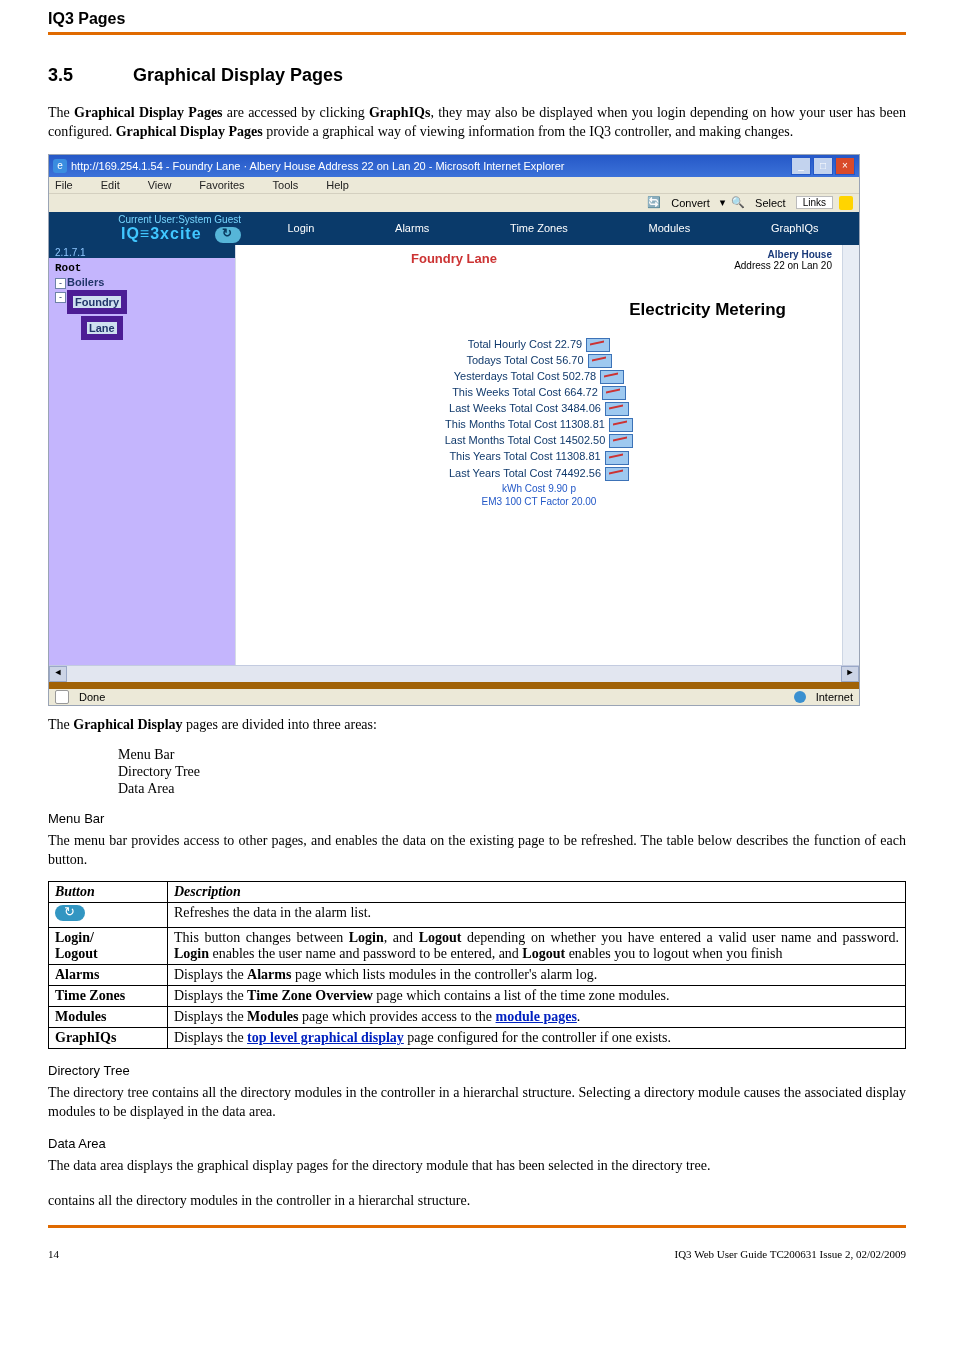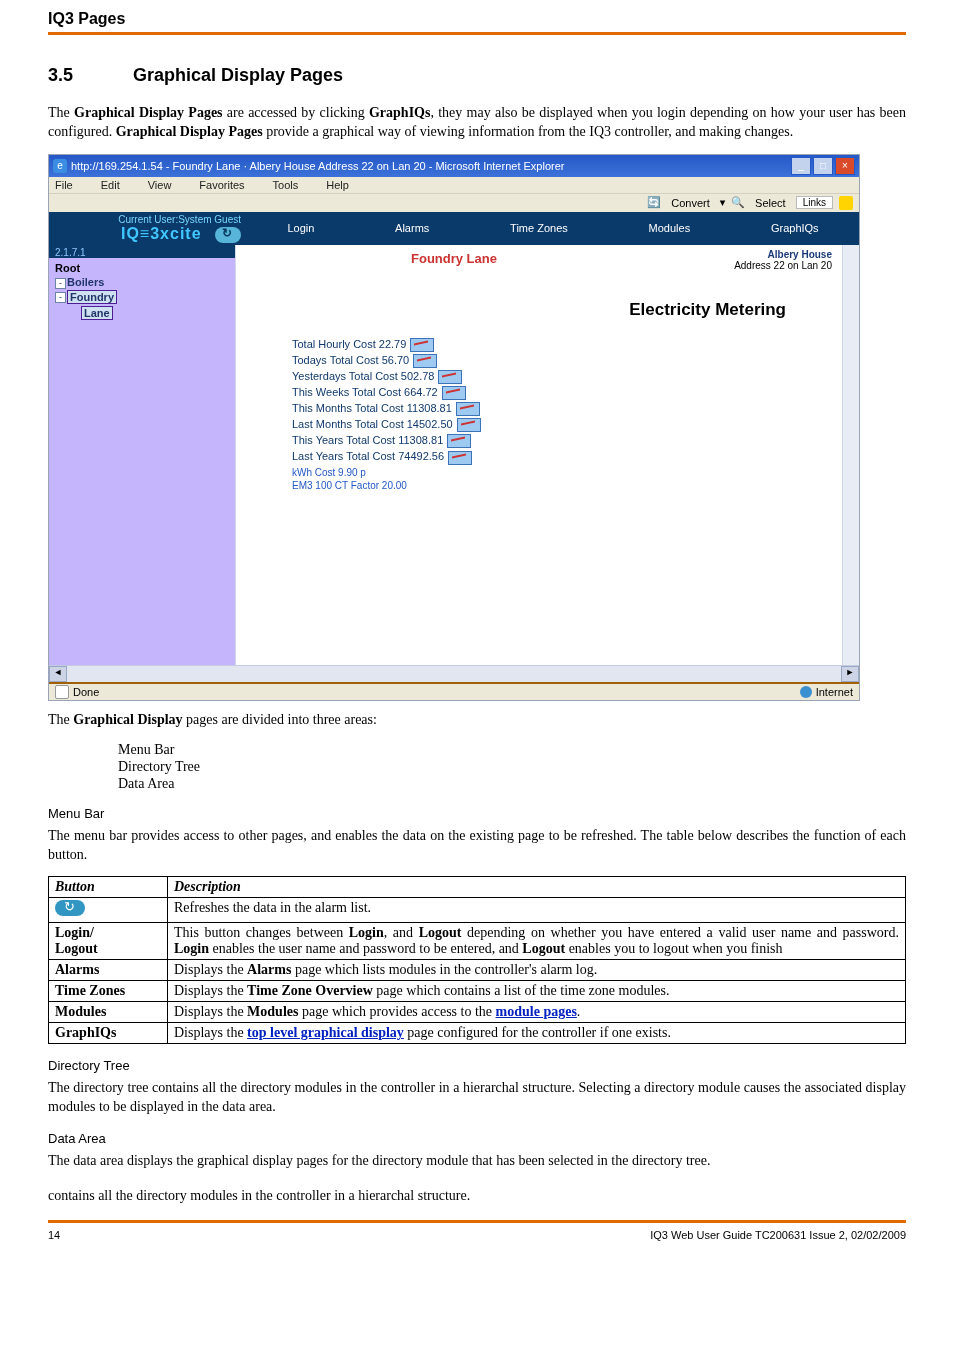--- a/index.html
+++ b/index.html
@@ -93,57 +93,57 @@
   .nav-links { flex:1; display:flex; justify-content:space-around; padding: 10px 0; }
   .nav-links a { color:#fff; font-size:11px; text-decoration:none; }
   .sidebar {
     width: 186px; background:#c4b5fd; border-right:1px solid #d5dbe6;
     font-size:11px;
   }
   .subheader {
     background:#0a3a6a; color:#8fc7ff; font-size:10px; padding:2px 6px 0 6px;
   }
   .tree { padding: 4px 0 0 6px; color:#21356a; }
-  .tree .root { font-weight:bold; color:#000; }
+  .tree .root { font-weight:bold; color:#000;font-family:Liberation Mono, monospace; }
   .tree .item { padding-left: 12px; position:relative; margin-top:2px;}
   .tree .minus { position:absolute; left:0; top:2px; width:9px; height:9px; border:1px solid #6e82a8; background:#fff; font-size:9px; line-height:8px; text-align:center; }
-  .tree .foundry { background:#cfe0f0; border:1px solid #4c1d95; display:inline-block; padding:0 2px; font-weight:bold; }
+  .tree .foundry { background:#cfe0f0; border:6px solid #4c1d95; display:inline-block; padding:0 2px; font-weight:bold; }
   .content-wrap { flex:1; display:flex; flex-direction:column; }
   .location-row { display:flex; }
   .location-title { flex:1; text-align:center; color:#c33; font-weight:bold; font-size:13px; padding:6px 0; }
   .location-side { width:160px; text-align:right; padding:4px 10px 0 0; font-size:10px; line-height:1.1; }
   .location-side b { color:#1a3a7a; font-weight:bold; }
   .panel {
     margin: 18px 40px 0 40px;
     background:#ffffff;
     padding: 10px 16px 30px 16px;
   }
   .panel h3 {
     font-family: Arial, Helvetica, sans-serif;
     font-weight:bold; font-size:17px; text-align:right; margin:0 0 18px 0;
   }
-  .metric-list { text-align:left; }
+  .metric-list { text-align:center; }
   .metric { font-size:11px; color:#113a6c; margin:0 0 2px 0;}
   .chart-icon {
     display:inline-block; width:22px; height:12px;
     background:#9ec9f0; border:1px solid #3c72b7;
     vertical-align:middle; margin-left:4px; position:relative;
   }
   .chart-icon::after{
     content:""; position:absolute; left:3px; top:3px; width:14px; height:5px;
     border-top:2px solid #c33;
     transform: skewY(-12deg);
   }
   .small-blue { color:#2358c7; font-size:10px; }
   .scroll-indicator {
     width:16px; background:#e8edf5; border-left:1px solid #cdd6e4;
   }
   .statusbar {
-    background:#ece9d8; border-top:2px solid #a16207;
-    display:flex; align-items:center; padding:1px 6px; font-size:11px;
+    background:#ece9d8; border-top:7px solid #a16207;
+    display:flex; align-items:center; padding:1px 6px; font-size:11px;gap:6px;
   }
   .statusbar .done-icon { width:12px; height:12px; background:#fff; border:1px solid #999; border-radius:2px; margin-right:4px;}
   .statusbar .spacer { flex:1; }
   .statusbar .net-icon { width:12px; height:12px; border-radius:50%; background:#3a90d0; margin-right:4px;}
   .winscroll { height:16px; background:#e2e6f0; border-top:1px solid #c3cbe0; position:relative;}
   .winscroll .arrow-l, .winscroll .arrow-r { width:16px; height:14px; background:#ccd4e6; border:1px solid #9aa8c7; position:absolute; top:0; font-size:9px; text-align:center;} 
   .winscroll .arrow-l{left:0;} .winscroll .arrow-r{right:0;}
   .indent-list {
     margin: 8px 0 14px 70px;
   }
@@ -164,22 +164,22 @@
   table.desc th { font-style: italic; font-weight:bold; }
   .refresh-cell-badge{
     display:inline-block; width:30px; height:16px; border-radius:8px;
     background:#3296c2; position:relative;
   }
   .refresh-cell-badge::after{ content:"↻"; color:#fff; position:absolute; left:9px; top:-1px; font-size:13px;}
   .link-blue { color:#0020c0; text-decoration:underline; font-weight:bold; }
   .footer-bar {
     border-top: 3px solid #e06a00;
     margin-top: 14px;
-    padding-top: 6px;
-    font-family: Liberation Sans, sans-serif;
+    padding-top: 20px;
+    font-family: Liberation Serif, serif;
     font-size: 11px;
     display:flex;
   }
   .footer-bar .pg { width: 40px; }
   .footer-bar .ft { flex:1; text-align:right; }
 </style>
 </head>
 <body>
 
 <div class="page">
@@ -267,20 +267,21 @@
             <span>Address 22 on Lan 20</span>
           </div>
         </div>
         <div class="panel">
           <h3>Electricity Metering</h3>
           <div class="metric-list">
             <div class="metric"><span>Total Hourly Cost 22.79</span><span class="chart-icon"></span></div>
             <div class="metric"><span>Todays Total Cost 56.70</span><span class="chart-icon"></span></div>
             <div class="metric"><span>Yesterdays Total Cost 502.78</span><span class="chart-icon"></span></div>
             <div class="metric"><span>This Weeks Total Cost 664.72</span><span class="chart-icon"></span></div>
+            <div class="metric"><span>Last Weeks Total Cost 3484.06</span><span class="chart-icon"></span></div>
             <div class="metric"><span>This Months Total Cost 11308.81</span><span class="chart-icon"></span></div>
             <div class="metric"><span>Last Months Total Cost 14502.50</span><span class="chart-icon"></span></div>
             <div class="metric"><span>This Years Total Cost 11308.81</span><span class="chart-icon"></span></div>
             <div class="metric"><span>Last Years Total Cost 74492.56</span><span class="chart-icon"></span></div>
             <div class="metric small-blue">kWh Cost 9.90 p</div>
             <div class="metric small-blue">EM3 100 CT Factor 20.00</div>
           </div>
         </div>
       </div>
       <div class="scroll-indicator"></div>

